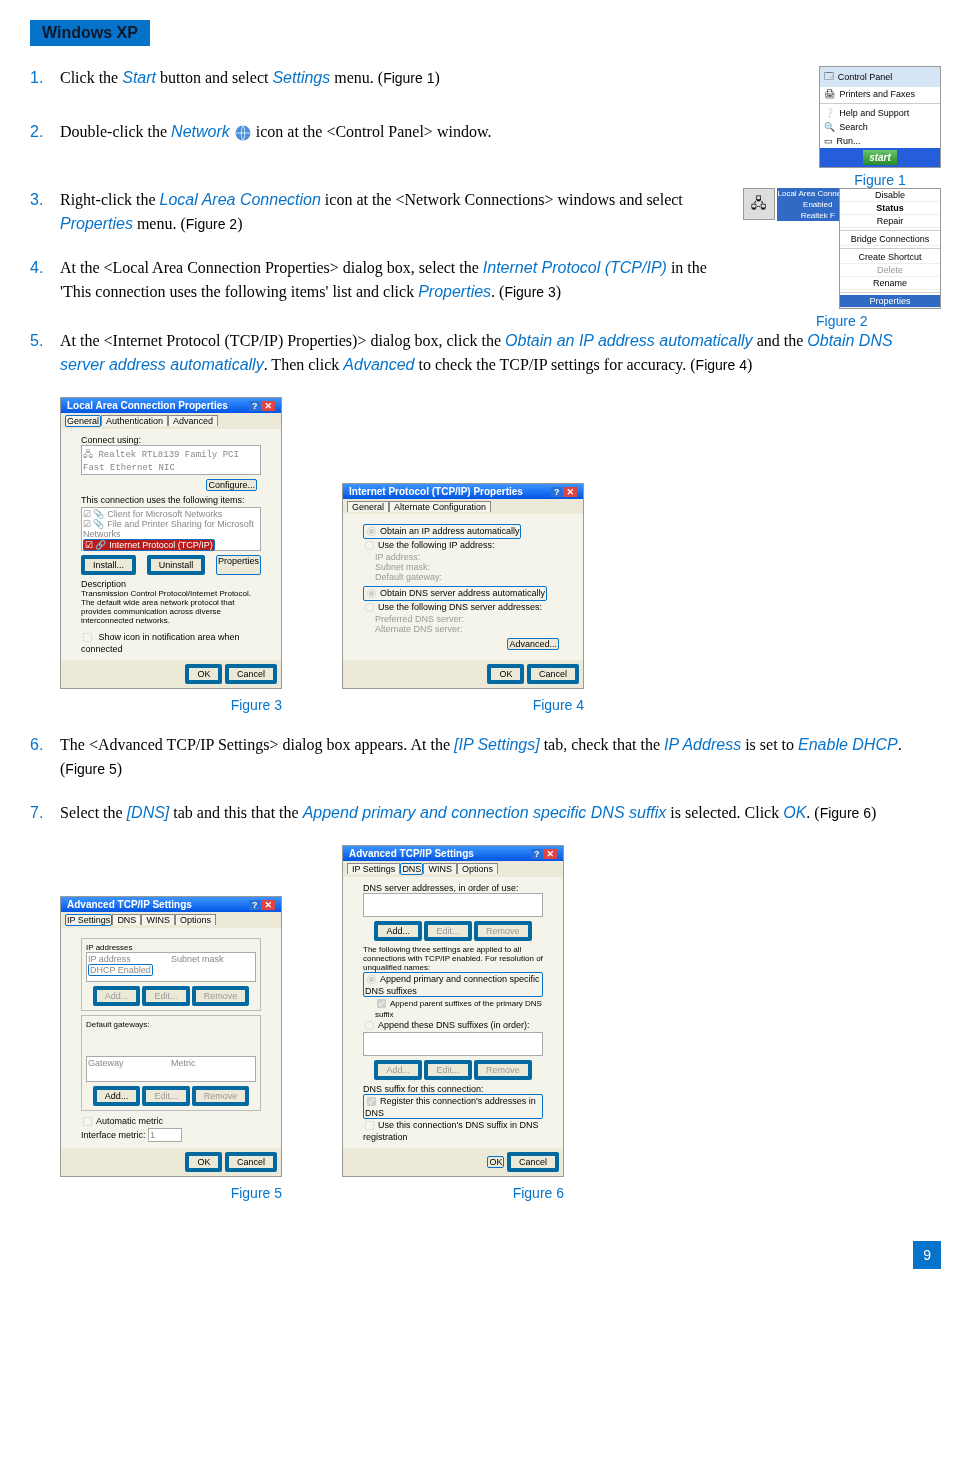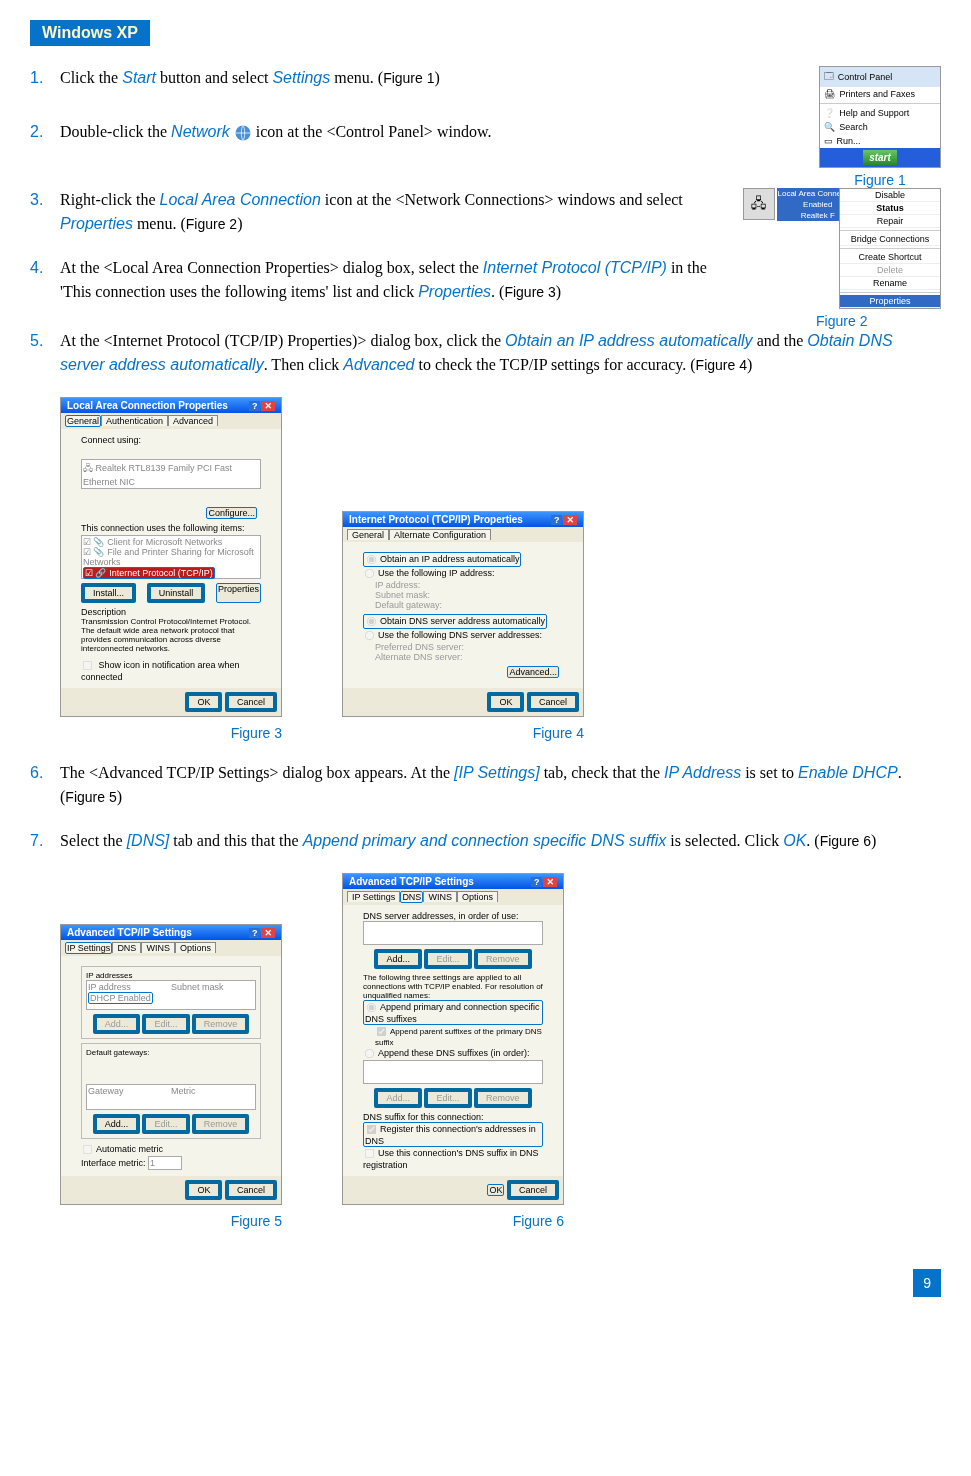--- a/index.html
+++ b/index.html
@@ -8,21 +8,21 @@
       color: #000;
       margin: 0;
       padding: 20px 30px;
       width: 971px;
       box-sizing: border-box;
       background: #fff;
     }
     .header-tab {
       display: inline-block;
       background: #0673cb;
-      color: #fef9c3;
+      color: #0f172a;
       font-family: Arial, Helvetica, sans-serif;
       font-weight: bold;
       font-size: 16px;
       padding: 4px 12px;
       margin-bottom: 20px;
     }
     ol {
       list-style: none;
       padding: 0;
       margin: 0;
@@ -332,21 +332,21 @@
 <div class="figures-row">
   <div class="figure-block">
     <div class="dialog-mock" style="width:220px;">
       <div class="dialog-title">
           <span>Local Area Connection Properties</span>
           <span class="close-btns"><span class="help-box">?</span><span class="close-box">✕</span></span>
         </div>
       <div class="tab-row"><span class="tab-item highlight-border">General</span><span class="tab-item">Authentication</span><span class="tab-item">Advanced</span></div>
       <div class="dialog-body">
         <div>Connect using:</div>
-        <div class="grey-input" style="margin:14px 0;">🖧 <span>Realtek RTL8139 Family PCI Fast Ethernet NIC</span></div>
+        <div class="grey-input" style="margin:0 0;font-family:Liberation Mono, monospace;">🖧 <span>Realtek RTL8139 Family PCI Fast Ethernet NIC</span></div>
         <div class="btn-row"><span class="button-mock highlight-border">Configure...</span></div>
         <div>This connection uses the following items:</div>
         <div class="grey-input" style="height:40px;margin:2px 0;">
           <div>☑ 📎 <span>Client for Microsoft Networks</span></div>
           <div>☑ 📎 <span>File and Printer Sharing for Microsoft Networks</span></div>
           <div class="highlight-border" style="background:#b91c1c;color:#fff;">☑ 🔗 <span>Internet Protocol (TCP/IP)</span></div>
         </div>
         <div style="display:flex;gap:4px;justify-content:space-between;margin:4px 0;">
           <span class="button-mock">Install...</span>
           <span class="button-mock">Uninstall</span>

